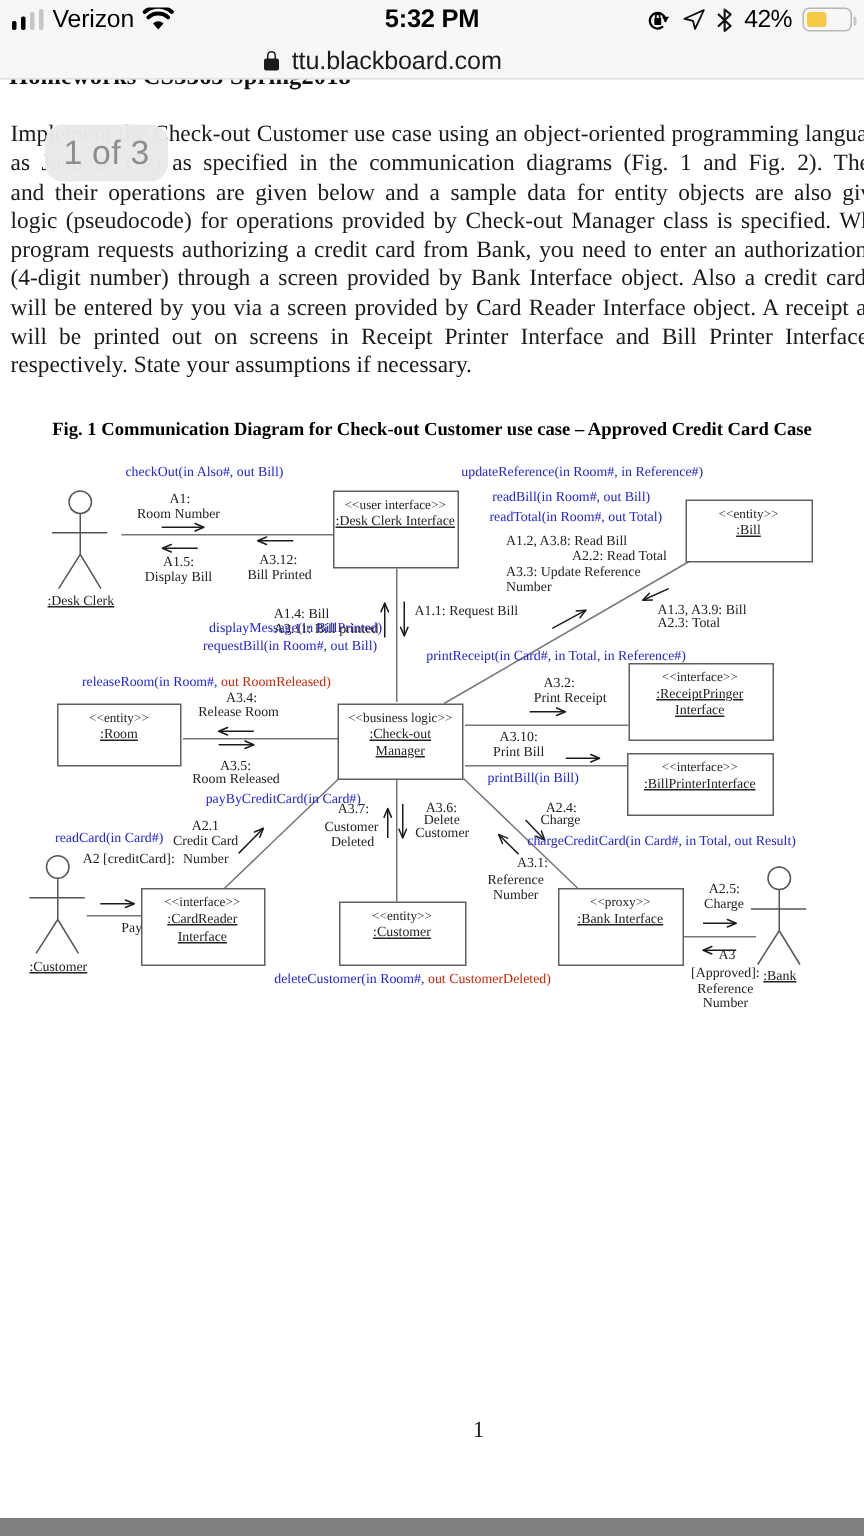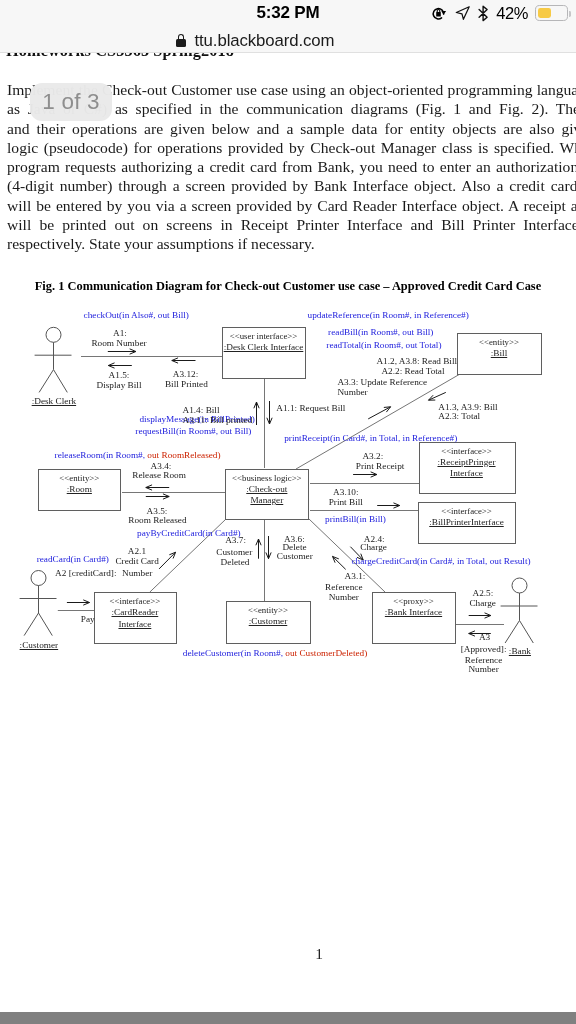--- a/index.html
+++ b/index.html
@@ -67,20 +67,34 @@
   .red  { color:#cc2200; }
   .boxlbl { position:absolute; text-align:center; font-family:"Liberation Serif", serif;
      font-size:9.25px; color:#222; line-height:11.1px; white-space:nowrap; }
   .boxlbl .ster { font-size:8.8px; }
   .u { text-decoration:underline; }
 </style>
 </head>
 <body>
 
 <div id="statusbar">
+  <div id="sb-left">
+    <span class="sig-bars">
+        <i></i>
+        <i></i>
+        <i></i>
+        <i></i>
+      </span>
+    <span id="carrier">Verizon</span>
+    <svg width="21" height="16" viewBox="0 0 21 16">
+      <path d="M10.5 14.6 L7.0 10.6 a4.8 4.8 0 0 1 7.0 0 Z" fill="#000"></path>
+      <path d="M3.9 6.6 a9.6 9.6 0 0 1 13.2 0" stroke="#000" stroke-width="2.6" fill="none" stroke-linecap="round"></path>
+      <path d="M1.4 3.0 a13.5 13.5 0 0 1 18.2 0" stroke="#000" stroke-width="2.6" fill="none" stroke-linecap="round"></path>
+    </svg>
+  </div>
   <div id="sb-time">5:32 PM</div>
   <div id="sb-right">
     <svg width="17" height="16" viewBox="0 0 17 16">
       <path d="M12.6 9.1 A5.2 5.2 0 1 0 10.6 12.9" stroke="#000" stroke-width="1.5" fill="none" stroke-linecap="round"></path>
       <path d="M10.3 6.1 L15.1 6.1 L12.7 9.7 Z" fill="#000"></path>
       <rect x="5.2" y="7.0" width="4.6" height="4.6" rx="0.5" fill="#000"></rect>
       <path d="M6.2 7.0 V5.8 a1.3 1.3 0 0 1 2.6 0 V7.0" stroke="#000" stroke-width="1.1" fill="none"></path>
     </svg>
     <svg width="16" height="16" viewBox="0 0 16 16">
       <path d="M14.2 1.8 L1.3 7.5 L7.0 8.9 L8.4 14.3 Z" fill="none" stroke="#111" stroke-width="1.25" stroke-linejoin="round" stroke-linecap="round"></path>
@@ -277,21 +291,21 @@
       <div class="lbl c" style="left: 119px; top: 82px;">Display Bill</div>
       <div class="lbl c" style="left: 185.5px; top: 71px;">A3.12:</div>
       <div class="lbl c" style="left: 186.4px; top: 81px;">Bill Printed</div>
       <div class="lbl blue" style="left: 139.4px; top: 88px; margin-top: 28px;">displayMessage(in BillPrinted)</div>
       <div class="lbl" style="left: 182.5px; top: 106.8px;">A1.4: Bill</div>
       <div class="lbl" style="left: 182.5px; top: 116.8px;">A3.11: Bill printed</div>
       <div class="lbl blue" style="left: 135.3px; top: 127.8px;">requestBill(in Room#, out Bill)</div>
       <div class="lbl blue" style="left: 307.5px; top: 12.2px;">updateReference(in Room#, in Reference#)</div>
       <div class="lbl blue" style="left: 328.1px; top: 28.8px;">readBill(in Room#, out Bill)</div>
       <div class="lbl blue" style="left: 326.3px; top: 42.4px;">readTotal(in Room#, out Total)</div>
-      <div class="lbl" style="left: 337.4px; top: 58.2px; margin-left: 39px;">A1.2, A3.8: Read Bill</div>
+      <div class="lbl" style="left: 337.4px; top: 58.2px;">A1.2, A3.8: Read Bill</div>
       <div class="lbl" style="left: 337.4px; top: 68.4px; margin-left: 44px;">A2.2: Read Total</div>
       <div class="lbl" style="left: 337.4px; top: 78.9px;">A3.3: Update Reference</div>
       <div class="lbl" style="left: 337.4px; top: 89.4px;">Number</div>
       <div class="lbl" style="left: 276.3px; top: 104.8px;">A1.1: Request Bill</div>
       <div class="lbl" style="left: 438.3px; top: 104.4px;">A1.3, A3.9: Bill</div>
       <div class="lbl" style="left: 438.3px; top: 113.4px;">A2.3: Total</div>
       <div class="lbl blue" style="left: 284.2px; top: 134.6px;">printReceipt(in Card#, in Total, in Reference#)</div>
       <div class="lbl" style="left: 54.6px; top: 151.8px;"><span class="blue">releaseRoom(in Room#,</span><span class="red"> out RoomReleased)</span></div>
       <div class="lbl c" style="left: 161px; top: 162.8px;">A3.4:</div>
       <div class="lbl c" style="left: 159.1px; top: 172.3px;">Release Room</div>

